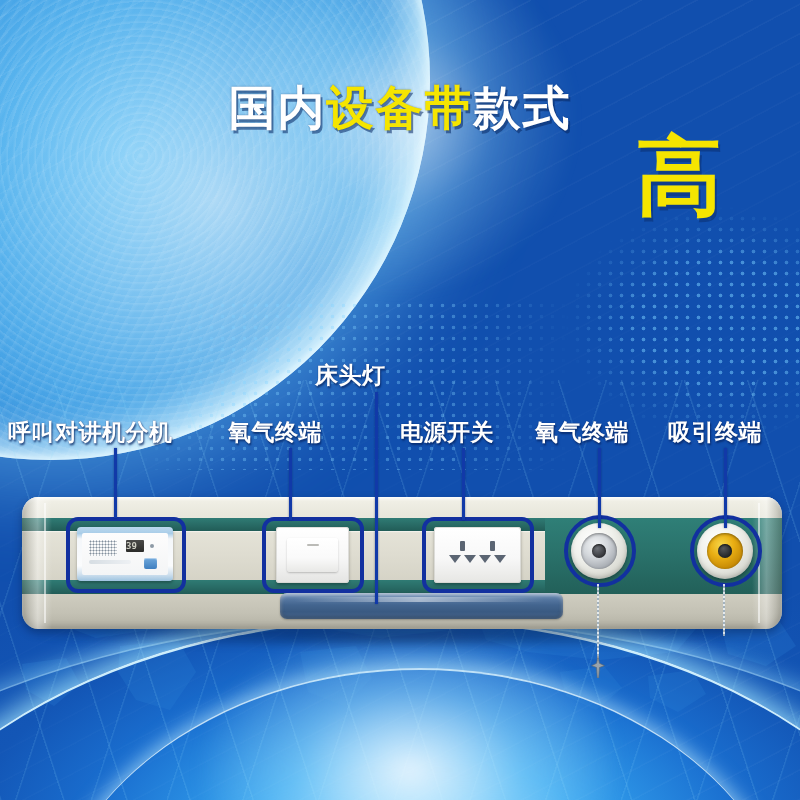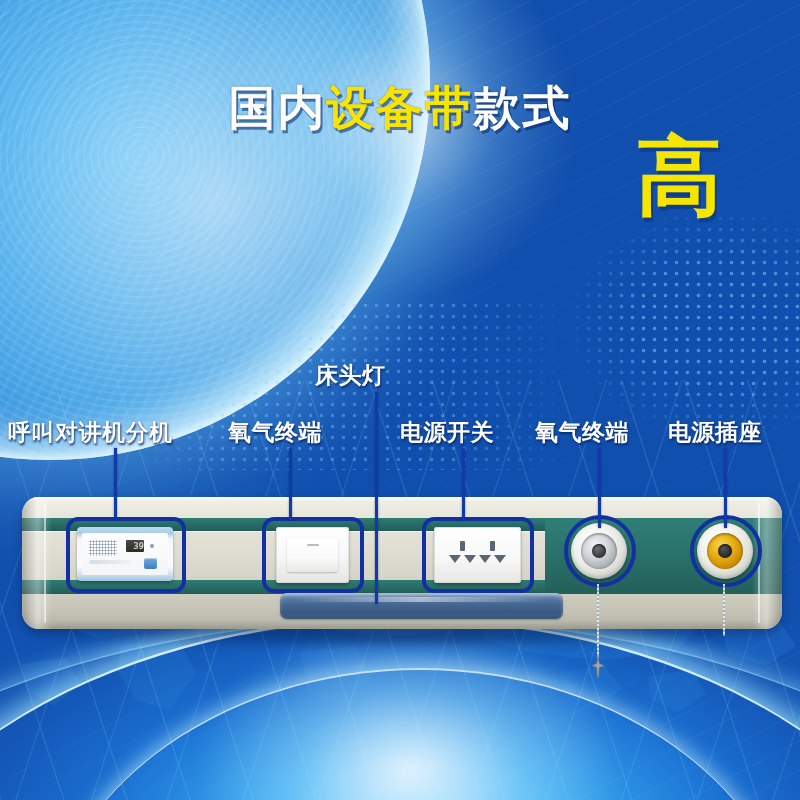--- a/index.html
+++ b/index.html
@@ -168,21 +168,21 @@
   .intercom{position:absolute;left:55px;top:30px;width:96px;height:54px;border-radius:4px;
     background:linear-gradient(180deg,#bcd9ef 0%,#a9cde8 12%,#f4f7fa 22%,#fbfcfd 72%,#cfe0ee 88%,#9ec3e0 100%);
     box-shadow:0 2px 3px rgba(0,0,0,.30);}
   .ic-face{position:absolute;left:5px;top:6px;width:86px;height:42px;border-radius:2px;
     background:linear-gradient(180deg,#fdfdfd 0%,#f4f5f6 100%);}
   .ic-grille{position:absolute;left:7px;top:7px;width:28px;height:16px;border-radius:2px;
     background-image:radial-gradient(circle, rgba(110,125,140,.85) .8px, transparent 1.2px);
     background-size:3px 3px;}
   .ic-lcd{position:absolute;left:44px;top:7px;width:18px;height:12px;border-radius:1px;
     background:linear-gradient(180deg,#4a4a48 0%,#2c2c2a 100%);
-    color:#cfcfc4;font-size:9px;font-weight:bold;line-height:12px;text-align:right;
+    color:#cfcfc4;font-size:9px;font-weight:bold;line-height:12px;text-align:left;
     font-family:"DejaVu Sans Mono","Liberation Mono",monospace;}
   .ic-dot{position:absolute;left:68px;top:11px;width:4px;height:4px;border-radius:50%;background:#8d9aa6;}
   .ic-bar{position:absolute;left:7px;top:27px;width:42px;height:4px;border-radius:2px;
     background:linear-gradient(90deg,#d6dde3,#eef1f4);}
   .ic-btn{position:absolute;left:62px;top:25px;width:13px;height:11px;border-radius:2px;
     background:linear-gradient(180deg,#6fa8dc 0%,#3f7fc0 100%);box-shadow:inset 0 1px 1px rgba(255,255,255,.5);}
 
   
   .switch{position:absolute;left:254px;top:30px;width:73px;height:56px;border-radius:3px;
     background:linear-gradient(180deg,#ffffff 0%,#f7f7f7 55%,#e4e4e2 100%);
@@ -266,21 +266,21 @@
       <div class="h-gao">高</div>
     </div>
   </div>
 
   <div class="labels">
     <div class="lbl" style="left:8px;top:417px;">呼叫对讲机分机</div>
     <div class="lbl" style="left:228px;top:417px;">氧气终端</div>
     <div class="lbl" style="left:315px;top:360px;">床头灯</div>
     <div class="lbl" style="left:400px;top:417px;">电源开关</div>
     <div class="lbl" style="left:535px;top:417px;">氧气终端</div>
-    <div class="lbl" style="left:668px;top:417px;">电源插座</div>
+    <div class="lbl" style="left:668px;top:417px;">吸引终端</div>
 
     <div class="leader" style="left:114px;top:448px;height:70px;"></div>
     <div class="leader" style="left:289px;top:448px;height:72px;"></div>
     <div class="leader" style="left:375px;top:392px;height:212px;"></div>
     <div class="leader" style="left:462px;top:448px;height:72px;"></div>
     <div class="leader" style="left:598px;top:448px;height:80px;"></div>
     <div class="leader" style="left:724px;top:448px;height:80px;"></div>
   </div>
 
   <div class="panel-wrap">

